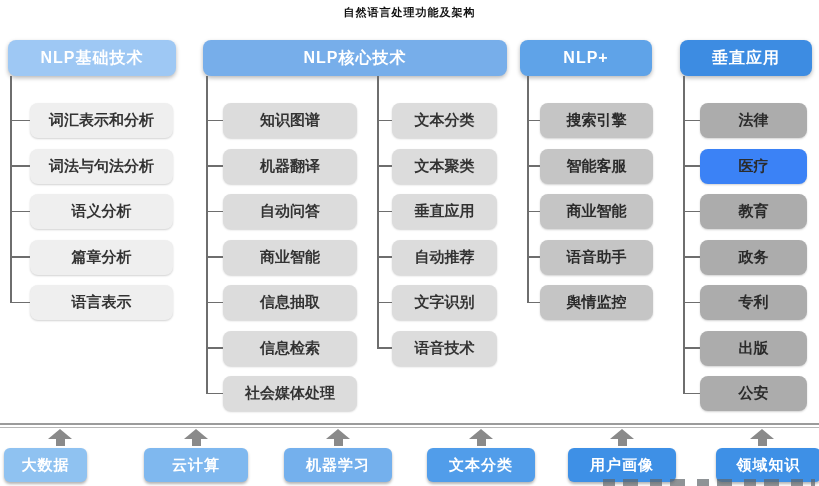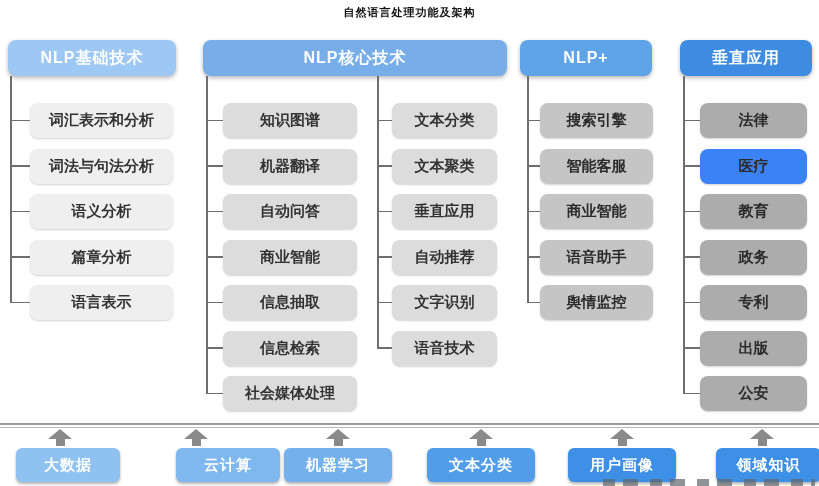--- a/index.html
+++ b/index.html
@@ -60,22 +60,22 @@
   #arr-1 { left:48px; }  #arr-2 { left:184px; } #arr-3 { left:326px; }
   #arr-4 { left:469px; } #arr-5 { left:610px; } #arr-6 { left:750px; }
   
   #foundation { position:absolute; left:0; top:448px; width:819px; height:34px; }
   .fnode {
     position:absolute; top:0; height:34px; border-radius:6px;
     display:flex; align-items:center; justify-content:center;
     color:#fff; font-weight:700; font-size:15px; letter-spacing:1px;
     box-shadow:0 2px 3px rgba(0,0,0,.3);
   }
-  #foundation .fnode:nth-child(1) { left:16px;   width:104px; }
-  #foundation .fnode:nth-child(2) { left:144px; width:104px;margin-left:32px; }
+  #foundation .fnode:nth-child(1) { left:4px;   width:83px; }
+  #foundation .fnode:nth-child(2) { left:144px; width:104px; }
   #foundation .fnode:nth-child(3) { left:284px; width:108px; }
   #foundation .fnode:nth-child(4) { left:427px; width:108px; }
   #foundation .fnode:nth-child(5) { left:568px; width:108px; }
   #foundation .fnode:nth-child(6) { left:710px; width:105px;margin-left:6px; }
   
   #watermark {
     position:absolute; left:603px; top:479px; width:212px; height:7px; opacity:.7;
     background:repeating-linear-gradient(90deg,
       #5f6569 0 12px, transparent 12px 20px,
       #5f6569 20px 35px, transparent 35px 47px);

